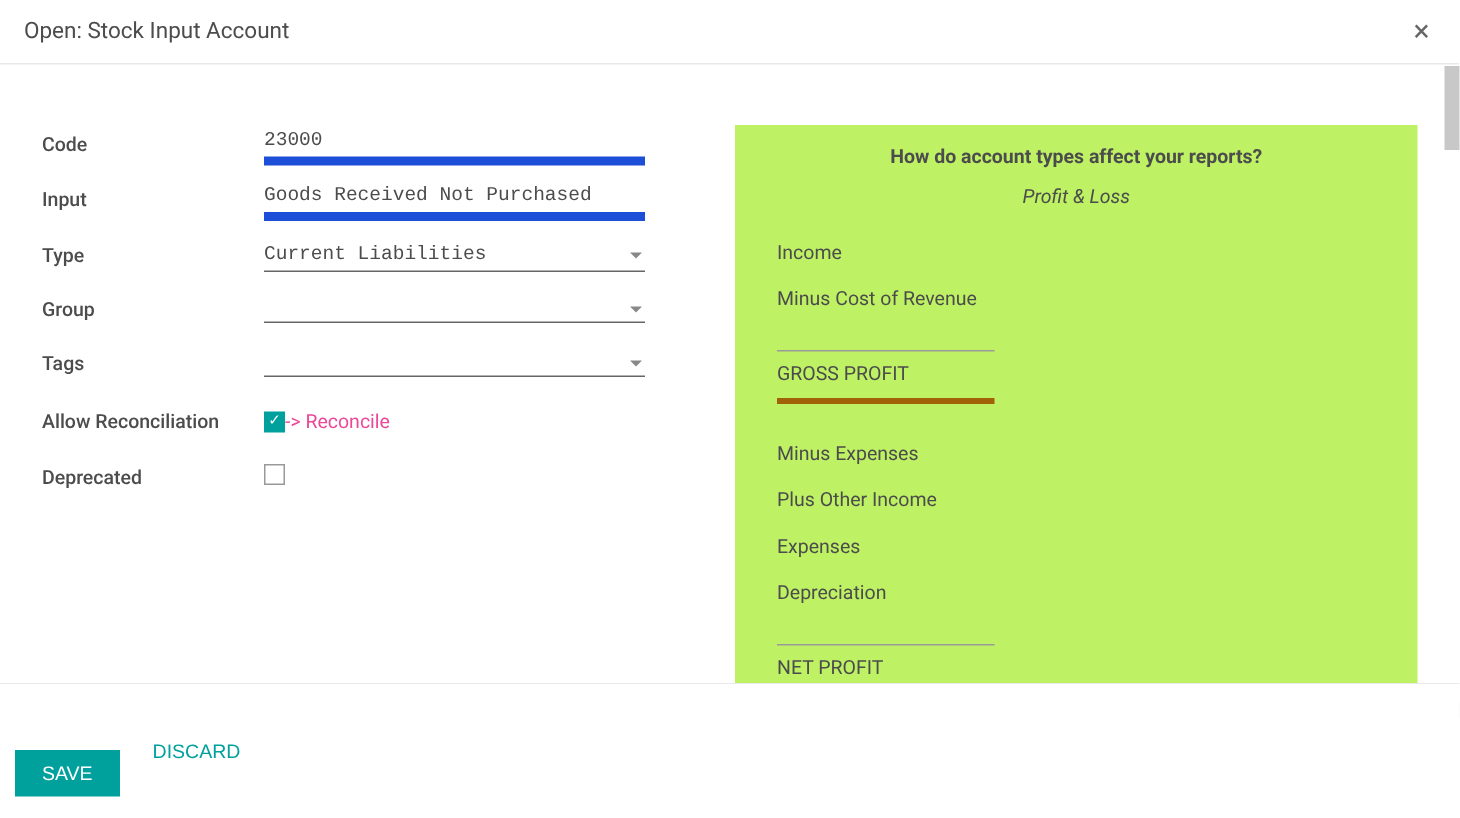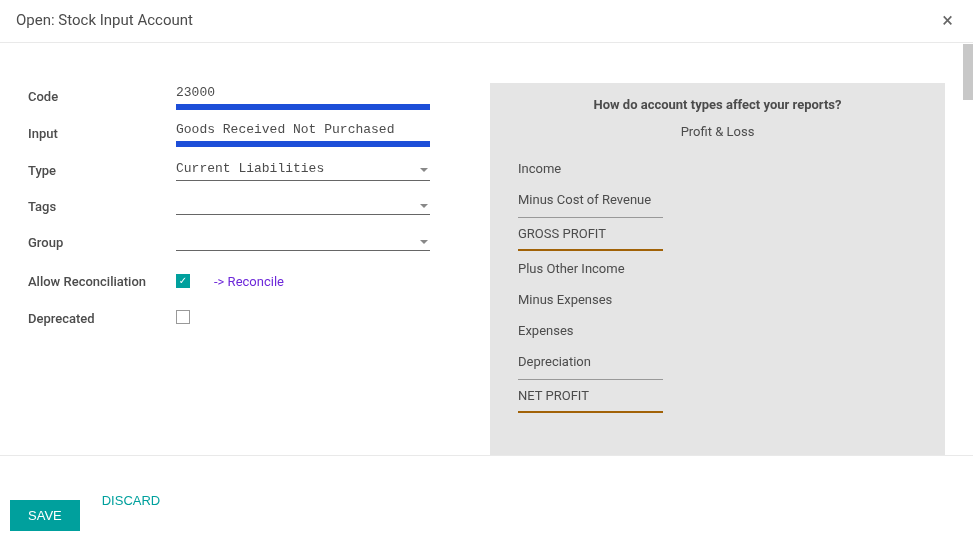--- a/index.html
+++ b/index.html
@@ -42,21 +42,21 @@
       padding: 40px 28px 0 28px;
       height: 434px;
       overflow-y: auto;
       gap: 60px;
     }
     .form-section {
       flex: 0 0 402px;
     }
     .info-section {
       flex: 1;
-      background: #e5e5e5;
+      background: #bef264;
       padding: 14px 28px 56px 28px;
       min-height: 300px;
     }
     .form-row {
       display: flex;
       align-items: center;
       margin-bottom: 10px;
       min-height: 26px;
     }
     .form-label {
@@ -114,52 +114,52 @@
       background: #00a09d;
       color: #ffffff;
       font-size: 10px;
       line-height: 1;
     }
     .checkbox-unchecked {
       border: 1px solid #999999;
       background: #ffffff;
     }
     .reconcile-link {
-      color: #6d28d9;
-      margin-left: 24px;
+      color: #ec4899;
       cursor: pointer;
       font-size: 13px;
     }
     .info-title {
       font-size: 13px;
       font-weight: 700;
       text-align: center;
       margin-bottom: 12px;
       color: #4c4c4c;
     }
     .info-subtitle {
       text-align: center;
       font-size: 13px;
       color: #4c4c4c;
       margin-bottom: 14px;
+      font-style: italic;
     }
     .info-item {
       font-size: 13px;
       color: #4c4c4c;
       padding: 8px 0;
     }
     .info-divider-item {
       font-size: 13px;
       color: #4c4c4c;
       padding: 8px 0;
       border-top: 1px solid #999999;
-      border-bottom: 2px solid #a16207;
+      border-bottom: 4px solid #a16207;
       display: inline-block;
       min-width: 145px;
-      margin: 2px 0;
+      margin: 18px 0;
     }
     .modal-footer {
       position: absolute;
       bottom: 0;
       left: 0;
       right: 0;
       padding: 14px 10px 14px 10px;
       border-top: 1px solid #e9e9e9;
       background: #ffffff;
       display: flex;
@@ -239,30 +239,30 @@
       <div class="form-field">
         <div class="select-field">
           <span>Current Liabilities</span>
           <span class="caret-icon"></span>
         </div>
       </div>
     </div>
 
 
     <div class="form-row">
-      <div class="form-label">Tags</div>
+      <div class="form-label">Group</div>
       <div class="form-field">
         <div class="select-field">
           <span class="caret-icon"></span>
         </div>
       </div>
     </div>
 
     <div class="form-row">
-      <div class="form-label">Group</div>
+      <div class="form-label">Tags</div>
       <div class="form-field">
         <div class="select-field">
           <span class="caret-icon"></span>
         </div>
       </div>
     </div>
 
     <div class="form-row checkbox-row-allow">
       <div class="form-label">Allow Reconciliation</div>
       <div class="form-field" style="display:flex;align-items:center;">
@@ -279,22 +279,22 @@
     </div>
 
   </div>
 
   <div class="info-section">
     <div class="info-title">How do account types affect your reports?</div>
     <div class="info-subtitle">Profit &amp; Loss</div>
     <div class="info-item">Income</div>
     <div class="info-item">Minus Cost of Revenue</div>
     <div><span class="info-divider-item">GROSS PROFIT</span></div>
+    <div class="info-item">Minus Expenses</div>
     <div class="info-item">Plus Other Income</div>
-    <div class="info-item">Minus Expenses</div>
     <div class="info-item">Expenses</div>
     <div class="info-item">Depreciation</div>
     <div><span class="info-divider-item">NET PROFIT</span></div>
   </div>
 
 </div>
 
 <div class="scroll-indicator"></div>
 <div class="scroll-corner"></div>
 

